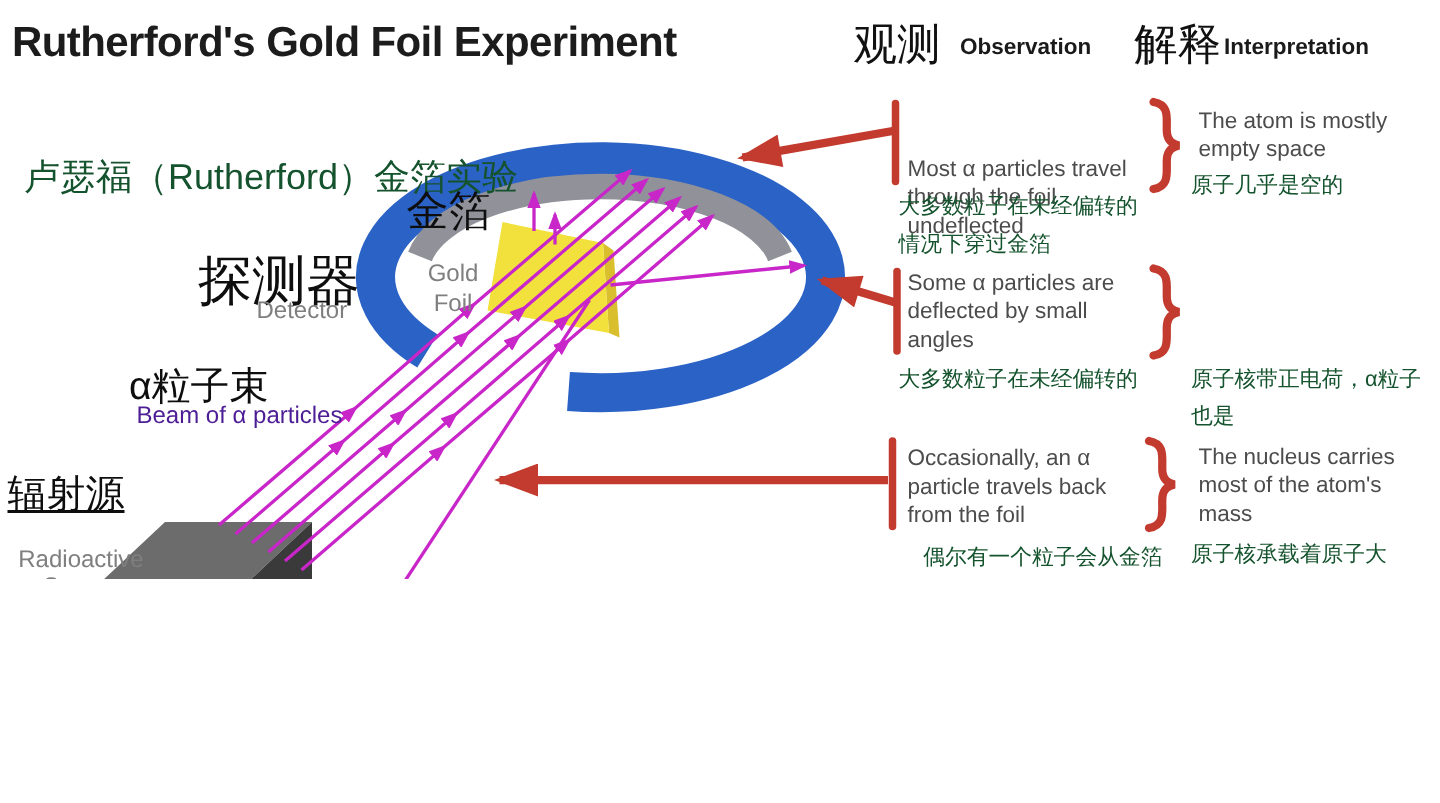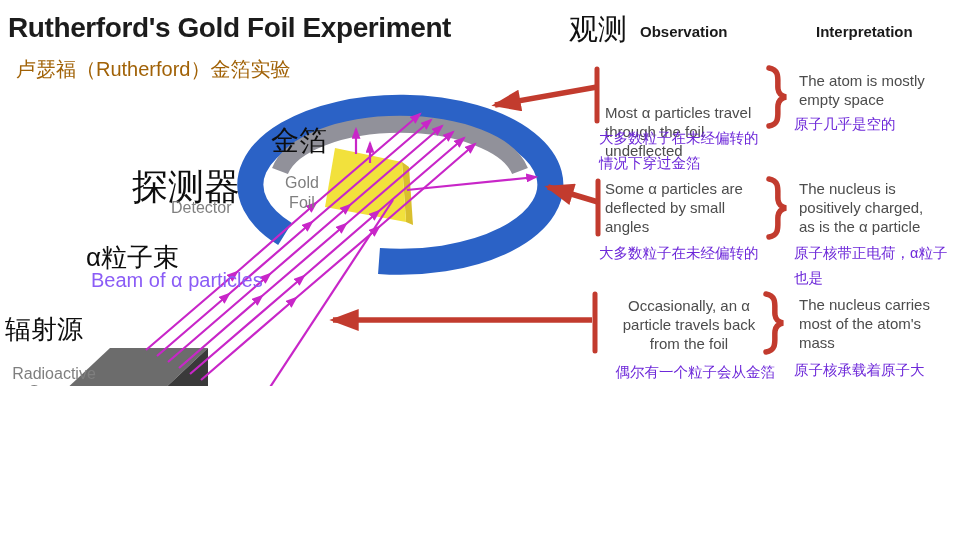--- a/index.html
+++ b/index.html
@@ -2,27 +2,27 @@
 <html><head>
 <meta charset="utf-8">
 <style>
   html,body{margin:0;padding:0;background:#ffffff;}
   .stage{
     position:relative;width:960px;height:386px;background:#ffffff;overflow:hidden;
     font-family:"Liberation Sans","DejaVu Sans",sans-serif;color:#141414;
   }
   .abs{position:absolute;white-space:pre-line;}
   .title{font-size:28px;font-weight:bold;color:#1c1c1c;letter-spacing:-0.4px;white-space:nowrap;}
-  .subtitle{font-size:20px;color:#a16207;white-space:nowrap;}
+  .subtitle{font-size:24px;color:#14532d;white-space:nowrap;margin-top:46px;}
   .hdr-zh{font-size:29px;color:#111;white-space:nowrap;}
   .hdr-en{font-size:15px;font-weight:bold;color:#1a1a1a;white-space:nowrap;}
   .lbl-zh{color:#0e0e0e;white-space:nowrap;}
   .lbl-gray{color:#7f7f7f;font-size:16px;line-height:20px;margin-top:20px;}
   .obs-en,.int-en{font-size:15px;line-height:19px;color:#4c4c4c;}
-  .obs-zh,.int-zh{font-size:14.5px;line-height:25px;color:#6d28d9;}
+  .obs-zh,.int-zh{font-size:14.5px;line-height:25px;color:#14532d;}
   svg.diagram{position:absolute;left:0;top:0;z-index:1;}
   .txt{z-index:2;}
 </style>
 </head>
 <body>
 
 <div class="stage">
 
   <svg class="diagram" width="960" height="535" viewBox="0 0 960 535">
     <defs>
@@ -74,56 +74,54 @@
     <path transform="translate(766,67)" d="M3 1 C15 3 11 14 12 22 C12.7 27 15.5 29 20 30 C15.5 31 12.7 33 12 38 C11 46 15 57 3 59" fill="none" stroke="#c23b2e" stroke-width="5.5" stroke-linecap="round"></path>
     <path transform="translate(766,178)" d="M3 1 C15 3 11 14 12 22 C12.7 27 15.5 29 20 30 C15.5 31 12.7 33 12 38 C11 46 15 57 3 59" fill="none" stroke="#c23b2e" stroke-width="5.5" stroke-linecap="round"></path>
     <path transform="translate(763,293)" d="M3 1 C15 3 11 14 12 22 C12.7 27 15.5 29 20 30 C15.5 31 12.7 33 12 38 C11 46 15 57 3 59" fill="none" stroke="#c23b2e" stroke-width="5.5" stroke-linecap="round"></path>
   </svg>
 
   <div class="abs txt title" style="left:8px;top:12px;">Rutherford's Gold Foil Experiment</div>
   <div class="abs txt subtitle" style="left:16px;top:56px;">卢瑟福（Rutherford）金箔实验</div>
 
   <div class="abs txt hdr-zh" style="left:569px;top:10px;">观测</div>
   <div class="abs txt hdr-en" style="left:640px;top:23px;">Observation</div>
+  <div class="abs txt hdr-zh" style="left:756px;top:10px;">解释</div>
   <div class="abs txt hdr-en" style="left:816px;top:23px;">Interpretation</div>
 
   <div class="abs txt lbl-zh" style="left:271px;top:122px;font-size:28px;">金箔</div>
   <div class="abs txt lbl-gray" style="left:278px;top:153px;width:48px;text-align:center;">Gold
 Foil</div>
 
   <div class="abs txt lbl-zh" style="left:132px;top:163px;font-size:36px;">探测器</div>
   <div class="abs txt lbl-gray" style="left:171px;top:178px;">Detector</div>
 
   <div class="abs txt lbl-zh" style="left:86px;top:240px;font-size:26px;">α粒子束</div>
-  <div class="abs txt" style="left:91px;top:269px;font-size:20px;color:#8b5cf6;white-space:nowrap;">Beam of α particles</div>
+  <div class="abs txt" style="left:91px;top:269px;font-size:16px;color:#4c1d95;white-space:nowrap;">Beam of α particles</div>
 
-  <div class="abs txt lbl-zh" style="left:5px;top:312px;font-size:26px;">辐射源</div>
+  <div class="abs txt lbl-zh" style="left:5px;top:312px;font-size:26px;text-decoration:underline;">辐射源</div>
   <div class="abs txt lbl-gray" style="left:6px;top:345px;width:96px;text-align:center;line-height:18px;">Radioactive
 Source</div>
 
   <div class="abs txt obs-en" style="left:605px;top:71px;width:168px;margin-top:32px;">Most α particles travel
 through the foil
 undeflected</div>
   <div class="abs txt obs-zh" style="left:599px;top:126px;width:176px;">大多数粒子在未经偏转的
 情况下穿过金箔</div>
   <div class="abs txt int-en" style="left:799px;top:71px;width:152px;">The atom is mostly
 empty space</div>
   <div class="abs txt int-zh" style="left:794px;top:112px;width:156px;">原子几乎是空的</div>
 
   <div class="abs txt obs-en" style="left:605px;top:179px;width:168px;">Some α particles are
 deflected by small
 angles</div>
   <div class="abs txt obs-zh" style="left:599px;top:241px;width:176px;">大多数粒子在未经偏转的</div>
-  <div class="abs txt int-en" style="left:799px;top:179px;width:152px;">The nucleus is
-positively charged,
-as is the α particle</div>
   <div class="abs txt int-zh" style="left:794px;top:241px;width:156px;">原子核带正电荷，α粒子
 也是</div>
 
-  <div class="abs txt obs-en" style="left:605px;top:296px;width:168px;text-align:center;">Occasionally, an α
+  <div class="abs txt obs-en" style="left:605px;top:296px;width:168px;">Occasionally, an α
 particle travels back
 from the foil</div>
   <div class="abs txt obs-zh" style="left:599px;top:360px;width:176px;text-align:right;">偶尔有一个粒子会从金箔
 中返回</div>
   <div class="abs txt int-en" style="left:799px;top:295px;width:152px;">The nucleus carries
 most of the atom's
 mass</div>
   <div class="abs txt int-zh" style="left:794px;top:358px;width:156px;">原子核承载着原子大
 部分质量</div>
 

